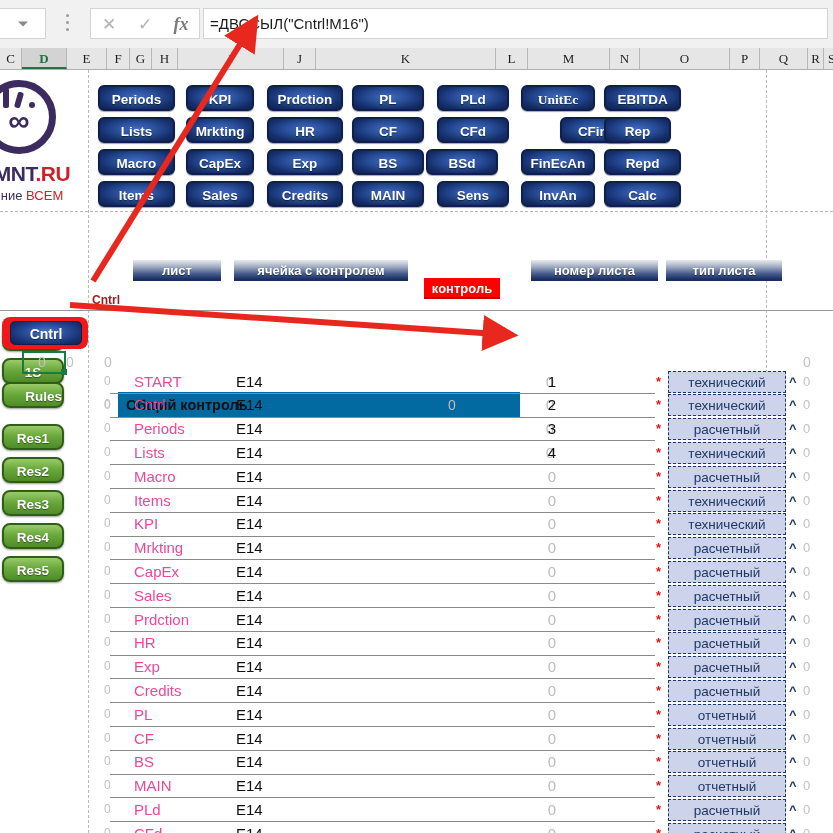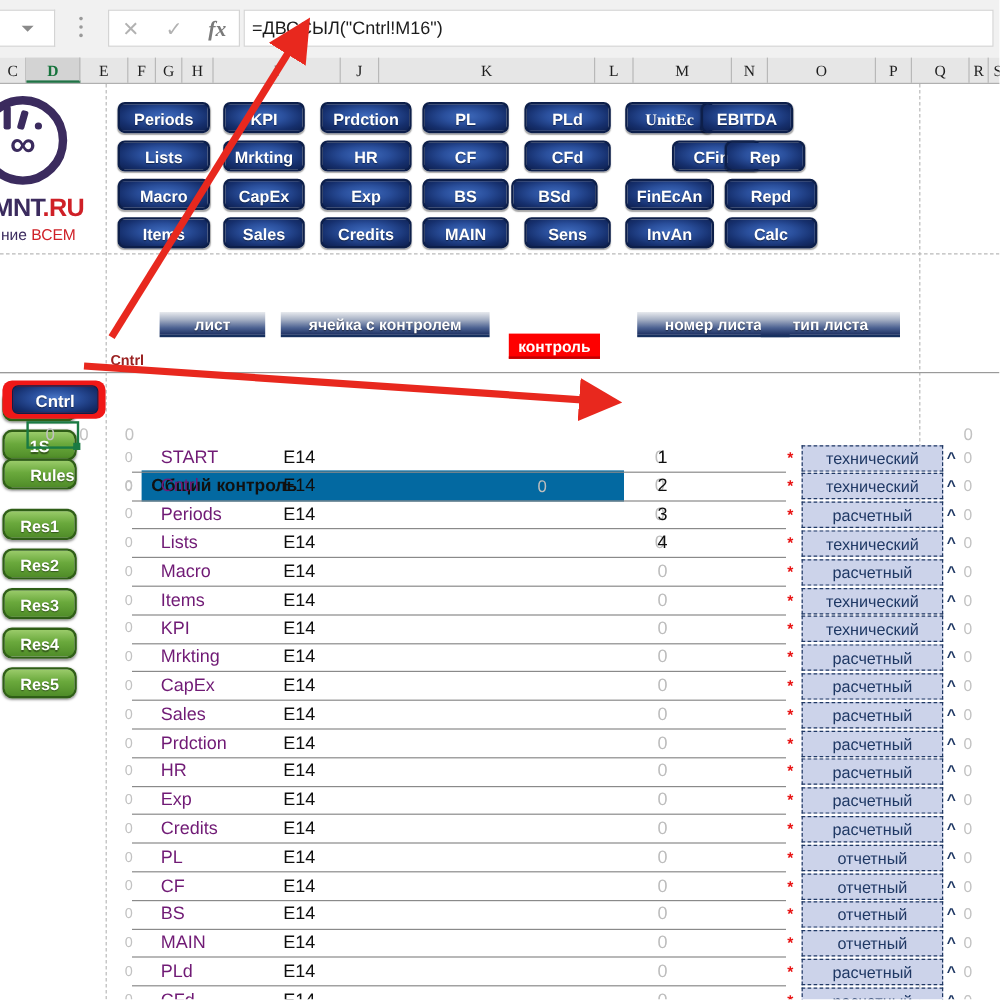--- a/index.html
+++ b/index.html
@@ -196,21 +196,21 @@
   }
 
   
   .trow{position:absolute;left:0;width:833px;height:23.8px;}
   .trow .rnum{
     position:absolute;left:104px;top:0;height:23.8px;line-height:23.8px;
     font-size:12px;color:#c2c2c2;
   }
   .trow .name{
     position:absolute;left:134px;top:0;height:23.8px;line-height:23px;
-    font-size:15px;color:#701a75;
+    font-size:15px;color:#ec4899;
   }
   .trow .cell{
     position:absolute;left:236px;top:0;height:23.8px;line-height:23px;
     font-size:15px;color:#0f0f0f;
   }
   .trow .ctrl{
     position:absolute;left:510px;top:0;width:44px;height:23.8px;line-height:23px;
     font-size:15px;color:#bdbdbd;text-align:right;
   }
   .trow .num{
@@ -309,21 +309,21 @@
     </div>
   </div>
 
   <div id="navgrid">
       <div class="navbtn" style="left: 98px; top: 15px; width: 77px;">Periods</div>
       <div class="navbtn" style="left: 186px; top: 15px; width: 68px;">KPI</div>
       <div class="navbtn" style="left: 267px; top: 15px; width: 76px;">Prdction</div>
       <div class="navbtn" style="left: 352px; top: 15px; width: 72px;">PL</div>
       <div class="navbtn" style="left: 437px; top: 15px; width: 72px;">PLd</div>
       <div class="navbtn" style="left: 521px; top: 15px; width: 74px; font-family: Liberation Serif, serif;">UnitEc</div>
-      <div class="navbtn" style="left: 584px; top: 15px; width: 77px;">EBITDA</div>
+      <div class="navbtn" style="left: 604px; top: 15px; width: 77px;">EBITDA</div>
       <div class="navbtn" style="left: 98px; top: 47px; width: 77px;">Lists</div>
       <div class="navbtn" style="left: 186px; top: 47px; width: 68px;">Mrkting</div>
       <div class="navbtn" style="left: 267px; top: 47px; width: 76px;">HR</div>
       <div class="navbtn" style="left: 352px; top: 47px; width: 72px;">CF</div>
       <div class="navbtn" style="left: 437px; top: 47px; width: 72px;">CFd</div>
       <div class="navbtn" style="left: 521px; top: 47px; width: 74px; margin-left: 39px;">CFind</div>
       <div class="navbtn" style="left: 604px; top: 47px; width: 67px;">Rep</div>
       <div class="navbtn" style="left: 98px; top: 79px; width: 77px;">Macro</div>
       <div class="navbtn" style="left: 186px; top: 79px; width: 68px;">CapEx</div>
       <div class="navbtn" style="left: 267px; top: 79px; width: 76px;">Exp</div>
@@ -362,21 +362,21 @@
   <div class="ghost0" style="left:104px;top:284px;">0</div>
   <div class="ghost0" style="left:803px;top:284px;">0</div>
 
   <div id="sheet-tag">Cntrl</div>
 
   <div id="hdrrow">
       <div class="hdrbtn" style="left: 133px; top: 190px; width: 88px;">лист</div>
       <div class="hdrbtn" style="left: 234px; top: 190px; width: 174px;">ячейка с контролем</div>
       <div class="hdrbtn red" style="left: 424px; top: 208px; width: 76px;">контроль</div>
       <div class="hdrbtn" style="left: 531px; top: 190px; width: 127px;">номер листа</div>
-      <div class="hdrbtn" style="left: 634px; top: 190px; width: 116px;">тип листа</div>
+      <div class="hdrbtn" style="left: 666px; top: 190px; width: 116px;">тип листа</div>
     </div>
 
   <div id="subsection-rownum">0</div>
   <div id="subsection">
     <span class="lbl">Общий контроль</span>
     <span class="zero">0</span>
   </div>
 
   <div id="rows">
       <div class="trow" style="top: 299.5px;">

